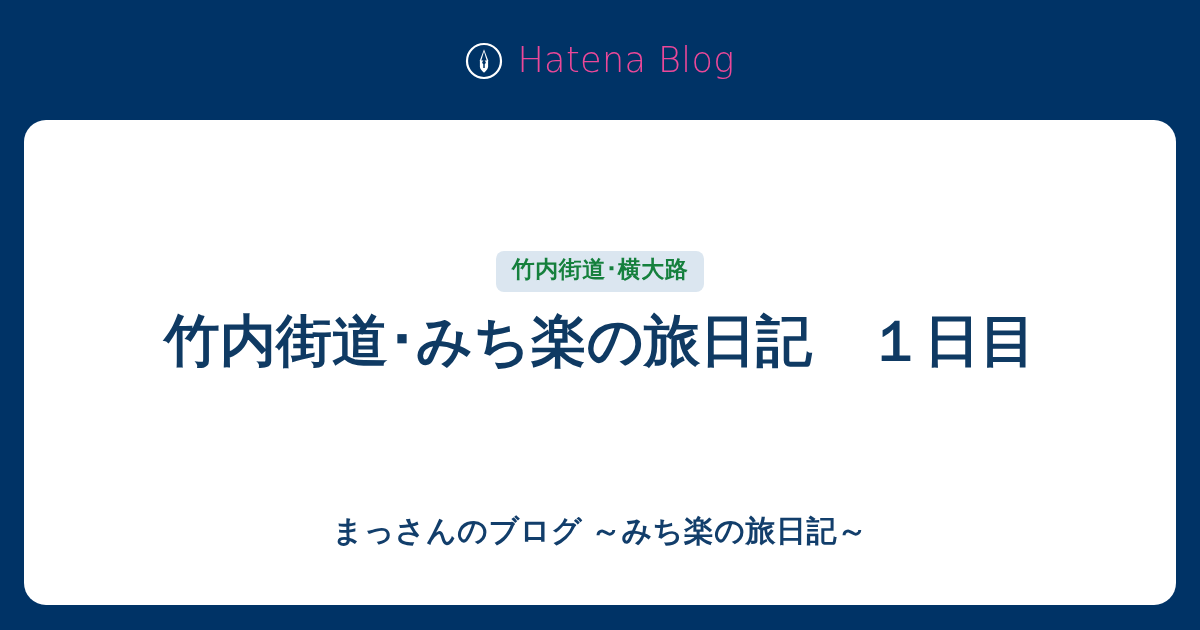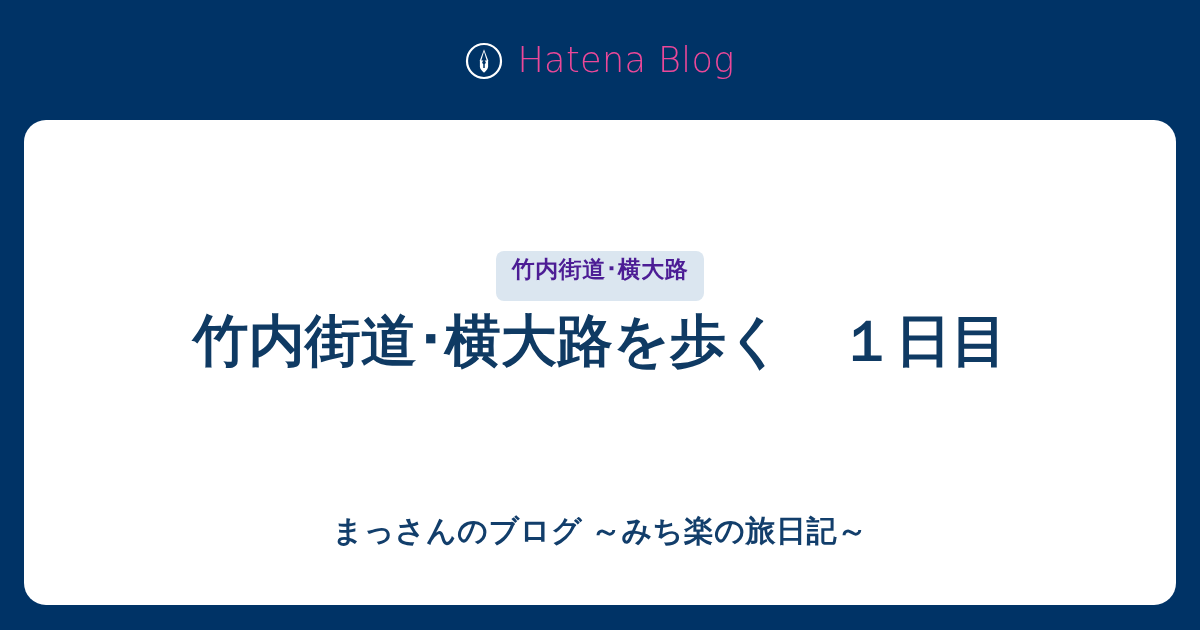--- a/index.html
+++ b/index.html
@@ -82,23 +82,23 @@
     position: absolute;
     left: 0;
     top: 131px;
     width: 100%;
     text-align: center;
   }
 
   .category-tag {
     display: inline-block;
     background: #dbe6f0;
-    color: #4c1d95;
+    color: #15803d;
     border-radius: 8px;
-    padding: 5px 16px 19px 16px;
+    padding: 5px 16px 10px 16px;
     font-size: 23px;
     font-weight: 700;
     line-height: 1.15;
     letter-spacing: 0.5px;
     white-space: nowrap;
   }
 
   
   .entry-title-wrap {
     position: absolute;
@@ -162,21 +162,21 @@
   </div>
 
   <div class="content-card">
     <div class="card-inner">
 
       <div class="category-tag-wrap">
         <span class="category-tag">竹内街道･横大路</span>
       </div>
 
       <div class="entry-title-wrap">
-        <h1 class="entry-title">竹内街道･横大路を歩く　１日目</h1>
+        <h1 class="entry-title">竹内街道･みち楽の旅日記　１日目</h1>
       </div>
 
       <div class="blog-subtitle-wrap">
         <p class="blog-subtitle">まっさんのブログ ～みち楽の旅日記～</p>
       </div>
 
     </div>
   </div>
 
 </div>

